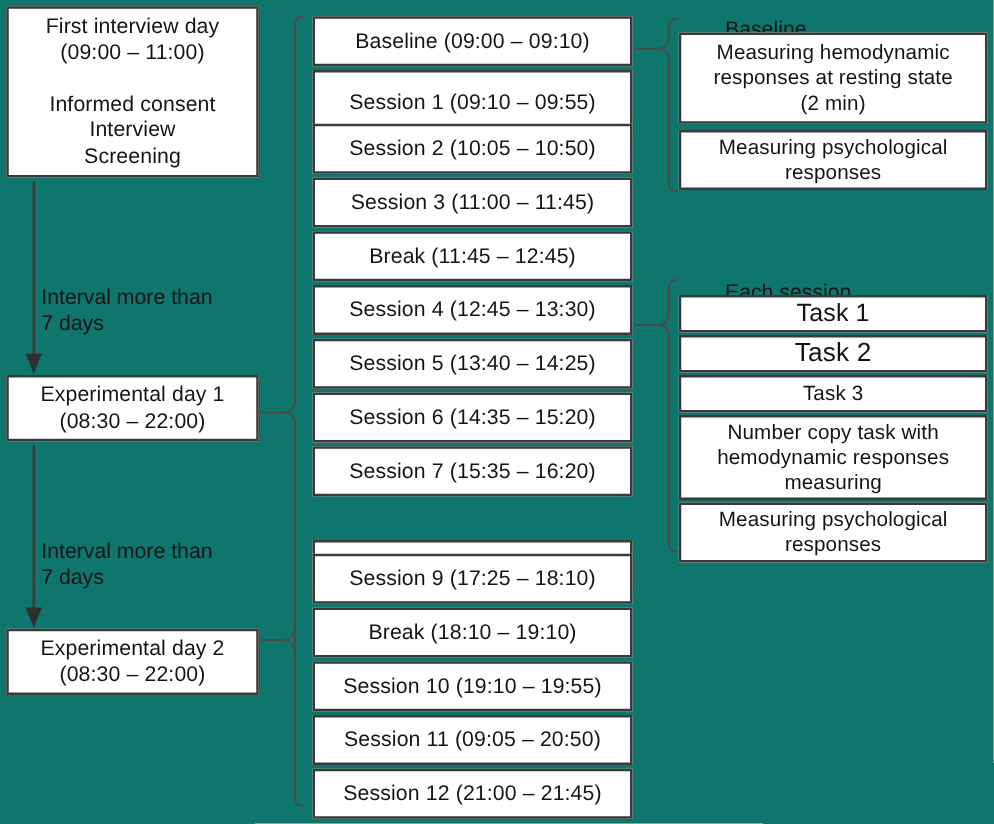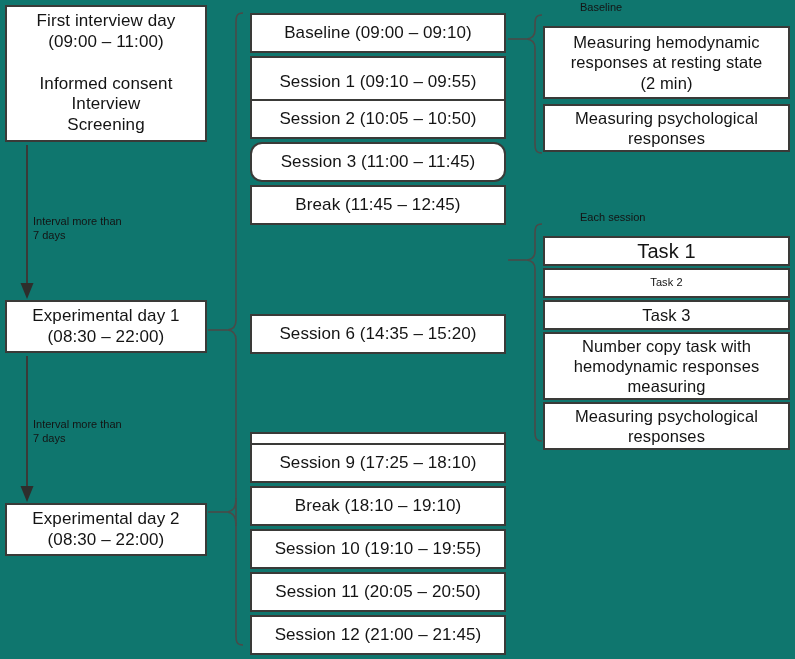--- a/index.html
+++ b/index.html
@@ -30,24 +30,25 @@
     text-align: center;
     font-size: 17px;
     line-height: 1.22;
     color: #141414;
     letter-spacing: 0.1px;
     white-space: pre-line;
     padding: 0 4px;
   }
   .label {
     position: absolute;
-    font-size: 11px;
+    font-size: 17px;
     color: #141414;
     white-space: pre-line;
     line-height: 1.25;
+    margin-top: 12px;
   }
   .svg-layer {
     position: absolute;
     left: 0;
     top: 0;
     width: 795px;
     height: 659px;
     pointer-events: none;
   }
   .brace-path {
@@ -84,44 +85,47 @@
 
   <div class="label" style="left:33px; top:215px; width:170px;">Interval more than
 7 days</div>
 
   <div class="label" style="left:33px; top:418px; width:170px;">Interval more than
 7 days</div>
 
   <div class="box" style="left:250px; top:13px; width:256px; height:40px;">Baseline (09:00 – 09:10)</div>
   <div class="box" style="left:250px; top:56px; width:256px; height:52px;">Session 1 (09:10 – 09:55)</div>
   <div class="box" style="left:250px; top:99px; width:256px; height:40px;">Session 2 (10:05 – 10:50)</div>
-  <div class="box" style="left:250px; top:142px; width:256px; height:40px;border-radius:12px;">Session 3 (11:00 – 11:45)</div>
+  <div class="box" style="left:250px; top:142px; width:256px; height:40px;">Session 3 (11:00 – 11:45)</div>
   <div class="box" style="left:250px; top:185px; width:256px; height:40px;">Break (11:45 – 12:45)</div>
+  <div class="box" style="left:250px; top:228px; width:256px; height:40px;">Session 4 (12:45 – 13:30)</div>
+  <div class="box" style="left:250px; top:271px; width:256px; height:40px;">Session 5 (13:40 – 14:25)</div>
   <div class="box" style="left:250px; top:314px; width:256px; height:40px;">Session 6 (14:35 – 15:20)</div>
+  <div class="box" style="left:250px; top:357px; width:256px; height:40px;">Session 7 (15:35 – 16:20)</div>
   <div class="box" style="left:250px; top:384px; width:256px; height:40px;margin-top:48px;">Session 8 (16:30 – 17:15)</div>
   <div class="box" style="left:250px; top:443px; width:256px; height:40px;">Session 9 (17:25 – 18:10)</div>
   <div class="box" style="left:250px; top:486px; width:256px; height:40px;text-align:right;">Break (18:10 – 19:10)</div>
   <div class="box" style="left:250px; top:529px; width:256px; height:40px;">Session 10 (19:10 – 19:55)</div>
-  <div class="box" style="left:250px; top:572px; width:256px; height:40px;">Session 11 (20:05 – 20:50)</div>
+  <div class="box" style="left:250px; top:572px; width:256px; height:40px;">Session 11 (09:05 – 20:50)</div>
   <div class="box" style="left:250px; top:615px; width:256px; height:40px;">Session 12 (21:00 – 21:45)</div>
 
   <div class="label" style="left:580px; top:1px;">Baseline</div>
 
   <div class="box" style="left:543px; top:26px; width:247px; height:73px; font-size:16.5px;">Measuring hemodynamic
 responses at resting state
 (2 min)</div>
 
   <div class="box" style="left:543px; top:104px; width:247px; height:48px; font-size:16.5px;">Measuring psychological
 responses</div>
 
   <div class="label" style="left:580px; top:211px;">Each session</div>
 
   <div class="box" style="left:543px; top:236px; width:247px; height:30px; font-size:20px;">Task 1</div>
 
-  <div class="box" style="left:543px; top:268px; width:247px; height:30px; font-size:11px;">Task 2</div>
+  <div class="box" style="left:543px; top:268px; width:247px; height:30px; font-size:21px;">Task 2</div>
 
   <div class="box" style="left:543px; top:300px; width:247px; height:30px; font-size:16.5px;">Task 3</div>
 
   <div class="box" style="left:543px; top:332px; width:247px; height:68px; font-size:16.5px;">Number copy task with
 hemodynamic responses
 measuring</div>
 
   <div class="box" style="left:543px; top:402px; width:247px; height:48px; font-size:16.5px;">Measuring psychological
 responses</div>
 

